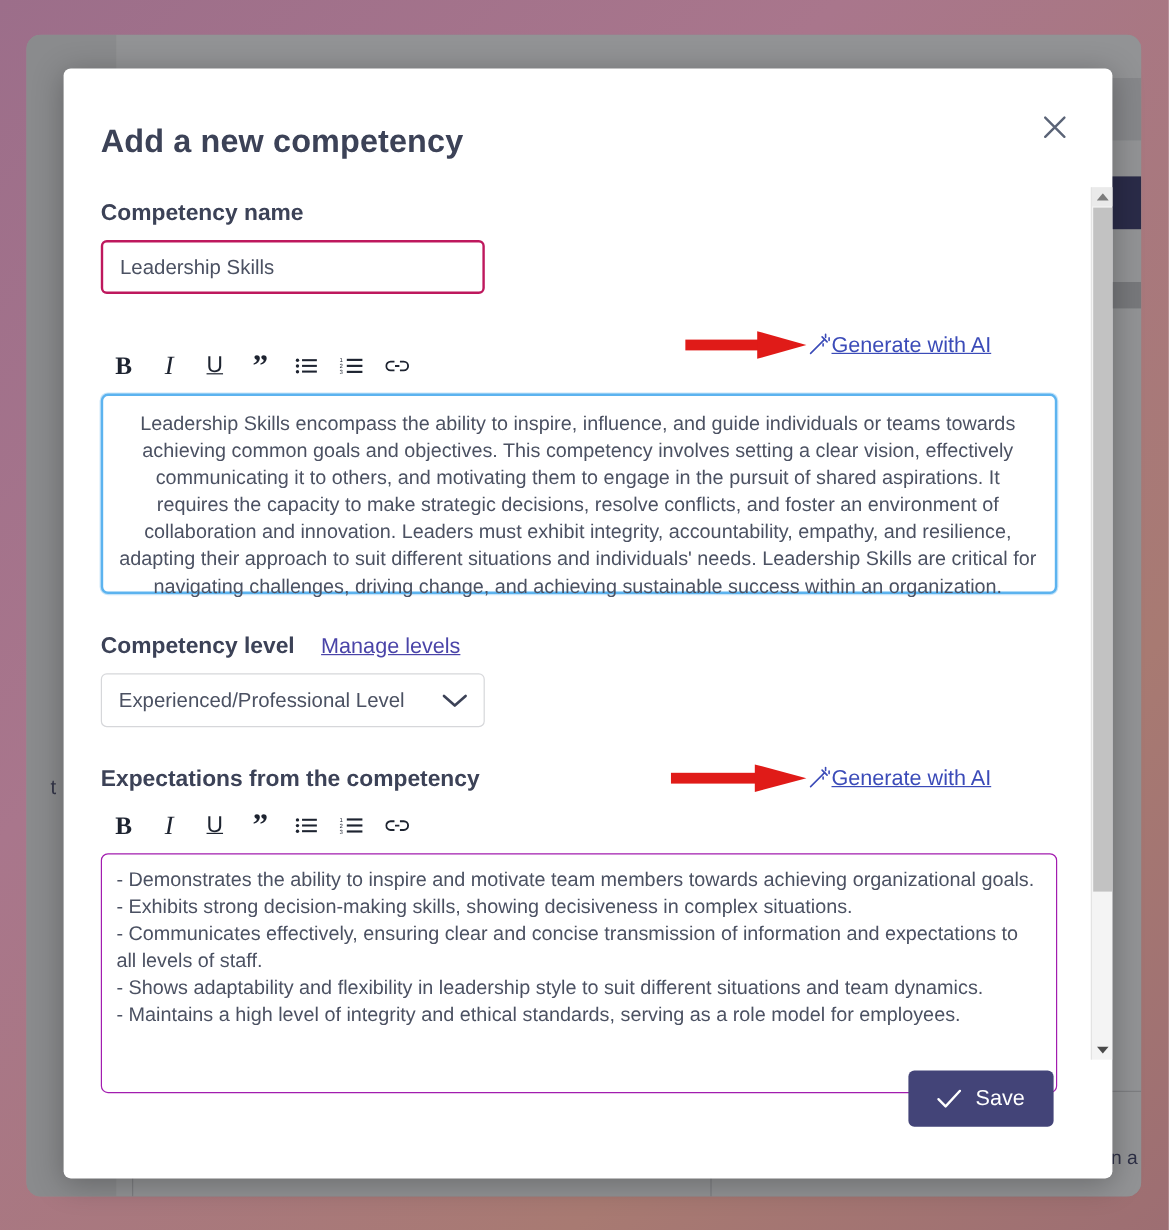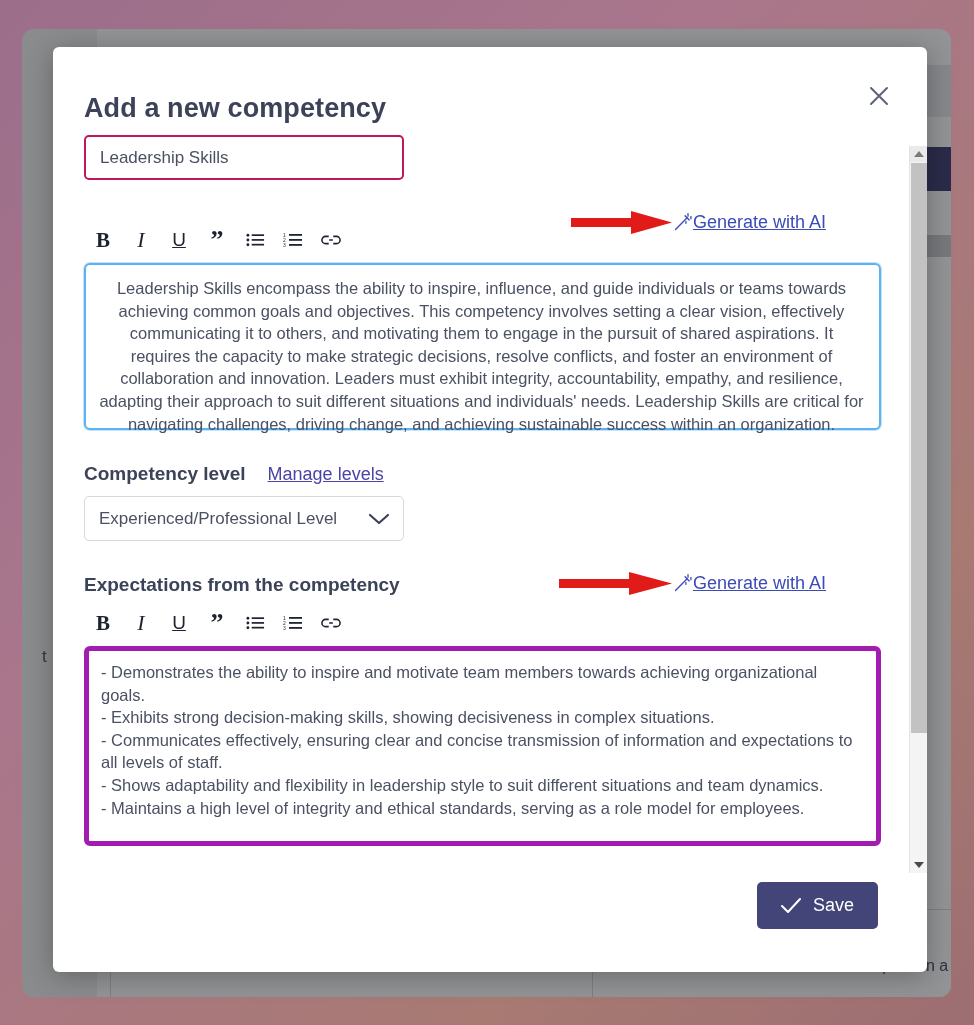--- a/index.html
+++ b/index.html
@@ -58,21 +58,21 @@
   #bg-bottom-text .b1 { font-size: 21px; font-weight: 700; line-height: 26px; }
   #bg-bottom-text .b2 { font-size: 16px; line-height: 26px; }
   .bg-left-frag {
     position: absolute; left: 20px; top: 618px;
     font-size: 17px; color: #333548;
   }
 
   
   #modal {
     position: absolute;
-    left: 53px; top: 47px;
+    left: 53px; top: 57px;
     width: 874px; height: 925px;
     background: #ffffff;
     border-radius: 6px;
     box-shadow: 0 4px 26px rgba(0,0,0,0.28);
     overflow: hidden;
   }
   #modal-inner {
     position: absolute; inset: 0;
     padding: 36px 52px 0 31px;
   }
@@ -141,21 +141,21 @@
     font-size: 19px;
   }
   .tb-btn.bold   { font-weight: 800; font-family: "Liberation Serif", serif; font-size: 21px;}
   .tb-btn.italic { font-style: italic; font-family: "Liberation Serif", serif; font-size: 22px; font-weight: 500;}
   .tb-btn.underline { text-decoration: underline; font-family: "Liberation Sans", sans-serif; font-size: 19px; }
   .tb-btn.quote  { font-size: 26px; font-weight: 800; font-family: "Liberation Serif", serif; line-height: 0.4;}
 
   .editor-box {
     margin-top: 8px;
     width: 797px;
-    border: 5px solid #a21caf;
+    border: 1px solid #a21caf;
     border-radius: 6px;
     background: #fff;
     padding: 12px 14px 12px 12px;
     font-size: 16.5px;
     line-height: 22.6px;
     color: #4b5162;
     white-space: pre-wrap;
   }
   .editor-box.focused {
     border: 2px solid #5cb3ef;
@@ -270,20 +270,23 @@
     </div>
   </div>
 
   <div id="modal">
 
     <div id="modal-inner">
 
       <h1 id="modal-title">Add a new competency</h1>
 
       
+      <div class="row-label">
+        <div class="field-label">Competency name</div>
+      </div>
       <input class="text-input" id="competency-name-input" value="Leadership Skills" style="">
 
       
       <div class="row-label" style="position:relative;">
 
         <div class="ai-cluster" style="top:-4px;">
           <svg class="red-arrow" width="102" height="26" viewBox="0 0 102 26">
             <rect x="0" y="9" width="66" height="9" fill="#e01b18"></rect>
             <polygon points="60,2 60,25 101,13.5" fill="#e01b18"></polygon>
           </svg>

